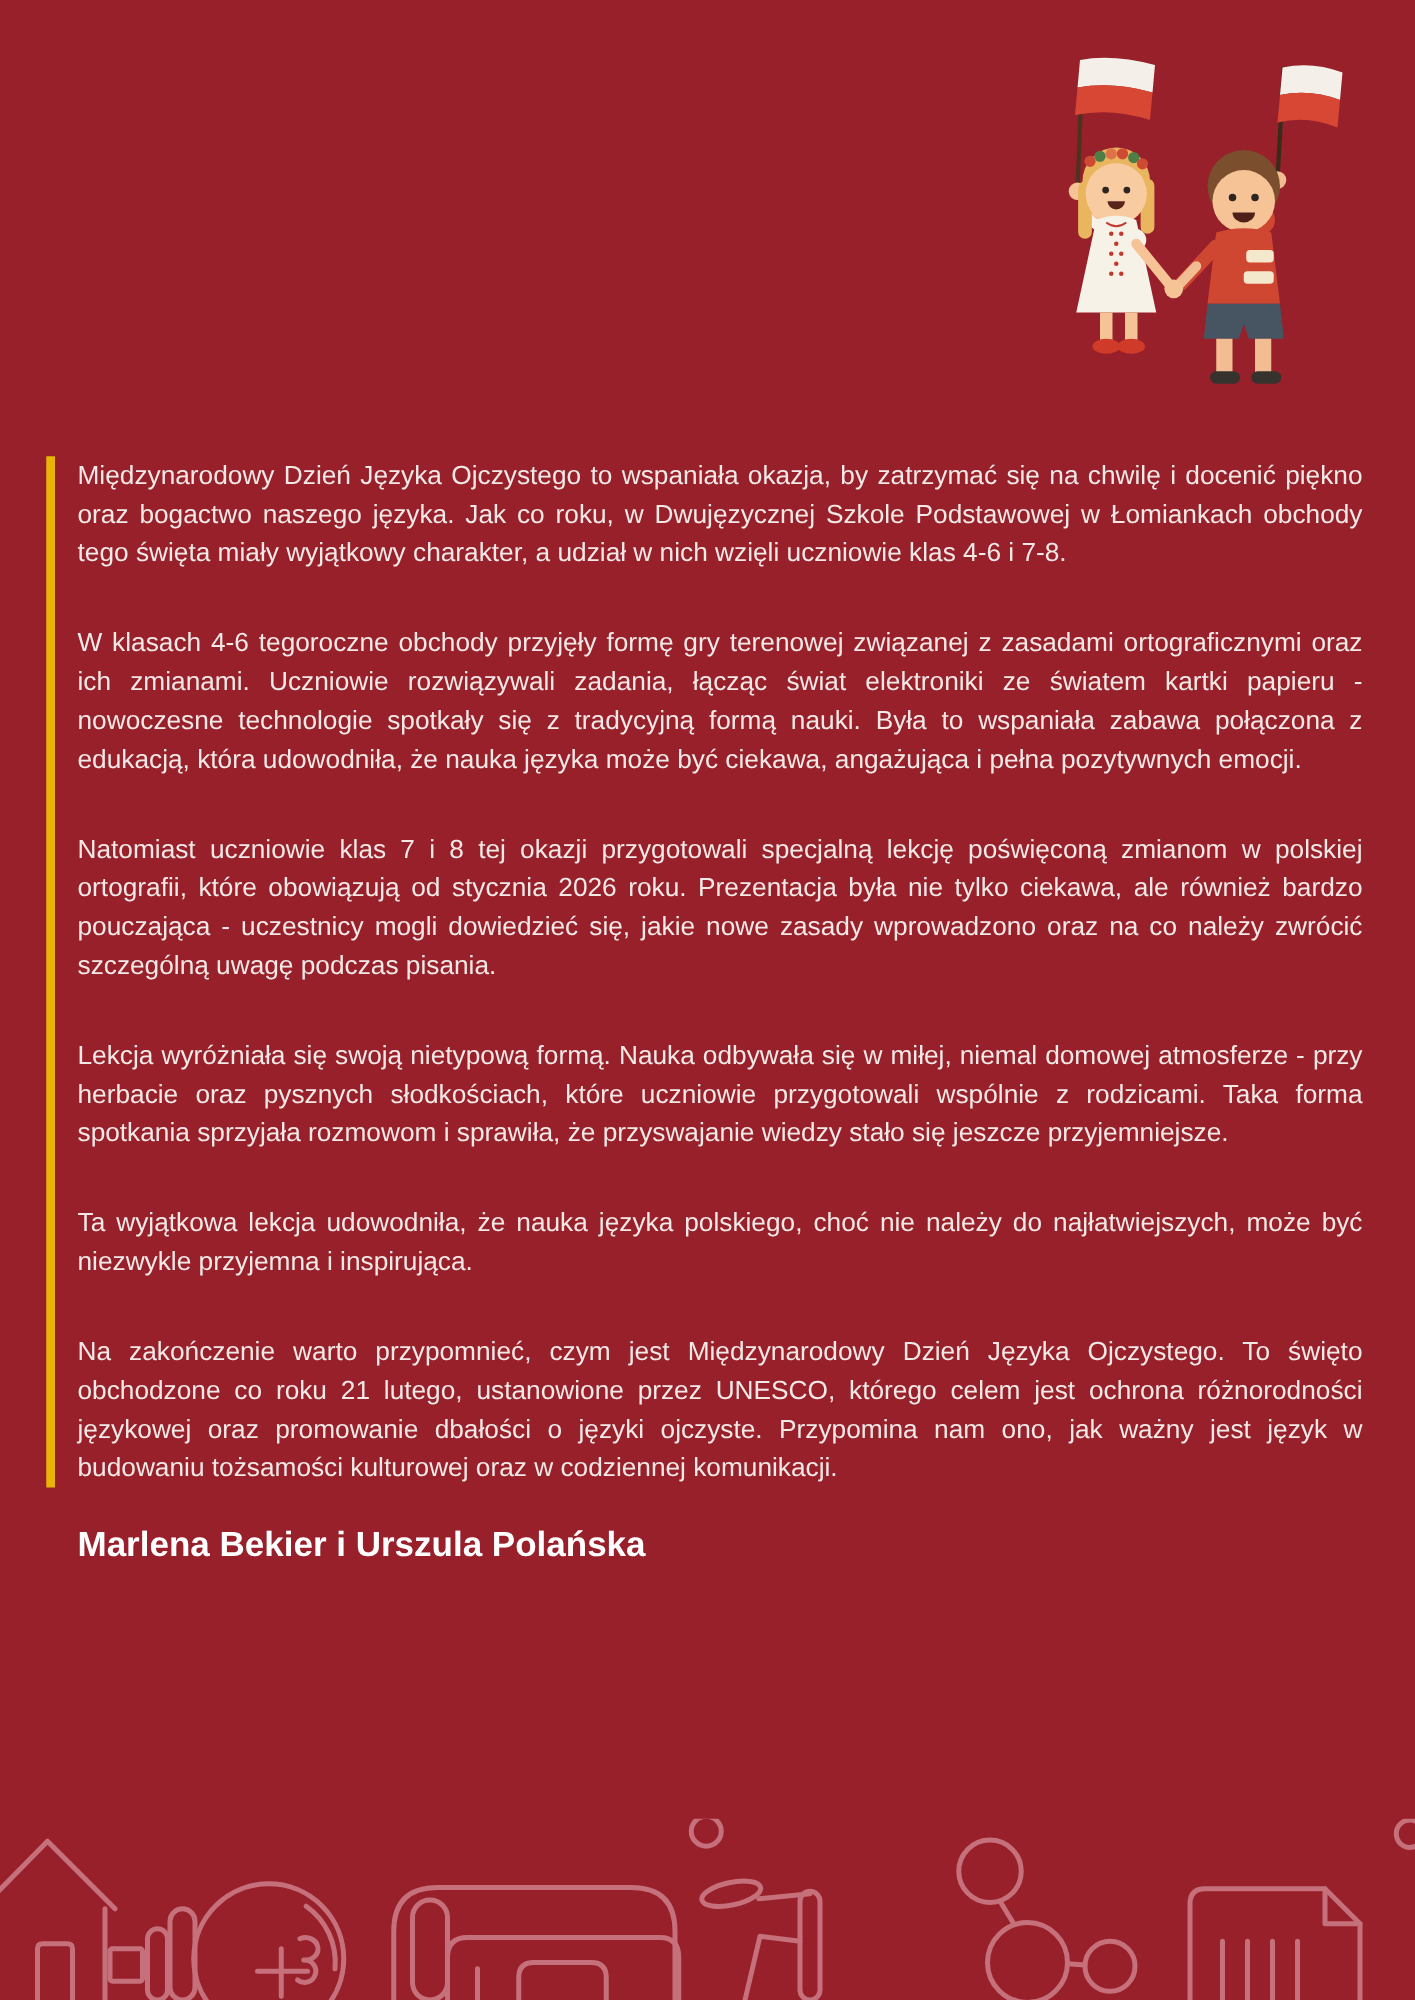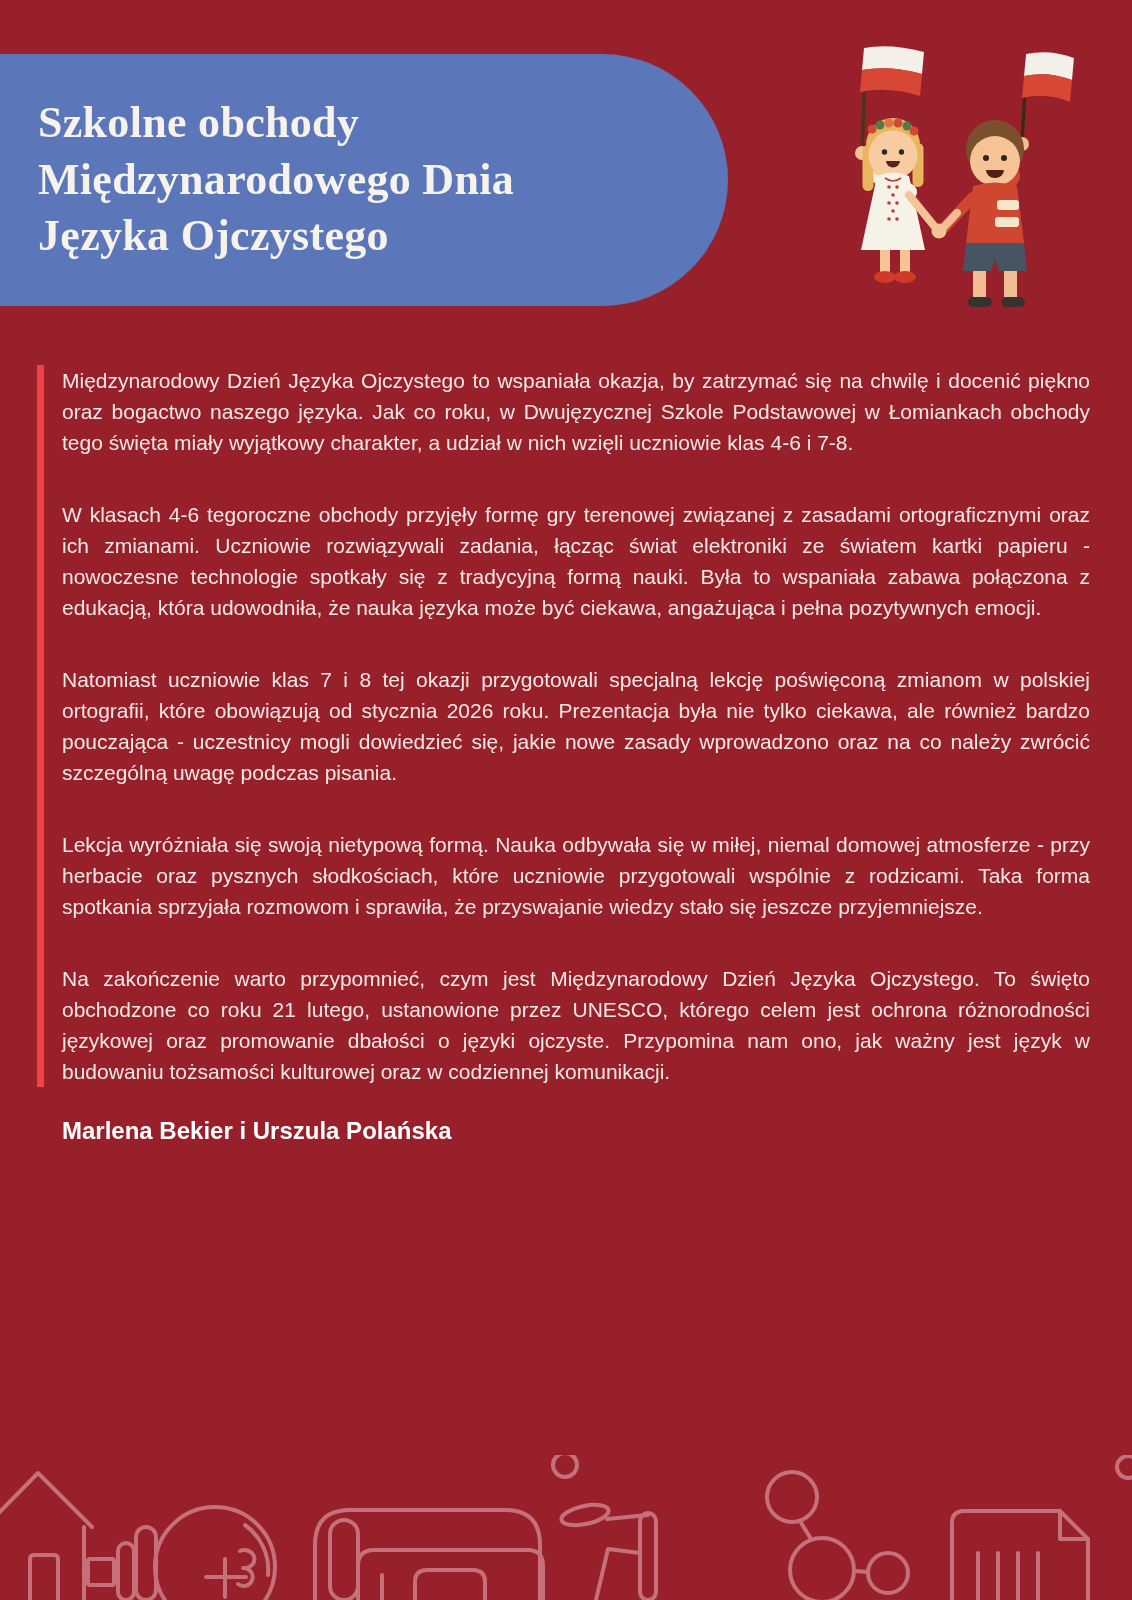--- a/index.html
+++ b/index.html
@@ -46,34 +46,34 @@
   }
 
   
   .content {
     position: absolute;
     left: 37px;
     top: 365px;
     width: 1053px;
   }
   .paragraphs {
-    border-left: 7px solid #ef4444;
+    border-left: 7px solid #eab308;
     padding-left: 18px;
   }
   .paragraphs p {
     margin: 0 0 41px 0;
     font-size: 21px;
     line-height: 31px;
     color: #f2e9e7;
     text-align: justify;
   }
   .paragraphs p:last-child { margin-bottom: 12px; }
   .authors {
     margin: 30px 0 0 25px;
-    font-size: 24px;
+    font-size: 28px;
     font-weight: 700;
     color: #ffffff;
   }
 
   
   .doodles {
     position: absolute;
     left: 0;
     bottom: 0;
     width: 1132px;
@@ -85,27 +85,20 @@
     fill: none;
     stroke-linecap: round;
     stroke-linejoin: round;
   }
 </style>
 </head>
 <body>
 
 <div class="page">
 
-  <div class="banner">
-    <h1 class="title">
-      <span>Szkolne obchody</span>
-      <span>Międzynarodowego Dnia</span>
-      <span>Języka Ojczystego</span>
-    </h1>
-  </div>
 
   <svg class="illustration" viewBox="0 0 230 280" aria-hidden="true">
 
     <g>
       <g>
         <line x1="21" y1="4" x2="17" y2="108" stroke="#4c3320" stroke-width="3.4" stroke-linecap="round"></line>
         <path d="M19,3 Q45,-2 79,7 L77,29 Q45,20 17,25 Z" fill="#f4efe8"></path>
         <path d="M17,25 Q45,20 77,29 L75,51 Q44,41 15,47 Z" fill="#d84733"></path>
       </g>
 
@@ -184,20 +177,21 @@
       <rect x="156" y="252" width="24" height="10" rx="5" fill="#36332f"></rect>
     </g>
   </svg>
 
   <main class="content">
     <div class="paragraphs">
       <p>Międzynarodowy Dzień Języka Ojczystego to wspaniała okazja, by zatrzymać się na chwilę i docenić piękno oraz bogactwo naszego języka. Jak co roku, w Dwujęzycznej Szkole Podstawowej w Łomiankach obchody tego święta miały wyjątkowy charakter, a udział w nich wzięli uczniowie klas 4-6 i 7-8.</p>
       <p>W klasach 4-6 tegoroczne obchody przyjęły formę gry terenowej związanej z zasadami ortograficznymi oraz ich zmianami. Uczniowie rozwiązywali zadania, łącząc świat elektroniki ze światem kartki papieru - nowoczesne technologie spotkały się z tradycyjną formą nauki. Była to wspaniała zabawa połączona z edukacją, która udowodniła, że nauka języka może być ciekawa, angażująca i pełna pozytywnych emocji.</p>
       <p>Natomiast uczniowie klas 7 i 8 tej okazji przygotowali specjalną lekcję poświęconą zmianom w polskiej ortografii, które obowiązują od stycznia 2026 roku. Prezentacja była nie tylko ciekawa, ale również bardzo pouczająca - uczestnicy mogli dowiedzieć się, jakie nowe zasady wprowadzono oraz na co należy zwrócić szczególną uwagę podczas pisania.</p>
       <p>Lekcja wyróżniała się swoją nietypową formą. Nauka odbywała się w miłej, niemal domowej atmosferze - przy herbacie oraz pysznych słodkościach, które uczniowie przygotowali wspólnie z rodzicami. Taka forma spotkania sprzyjała rozmowom i sprawiła, że przyswajanie wiedzy stało się jeszcze przyjemniejsze.</p>
+      <p>Ta wyjątkowa lekcja udowodniła, że nauka języka polskiego, choć nie należy do najłatwiejszych, może być niezwykle przyjemna i inspirująca.</p>
       <p>Na zakończenie warto przypomnieć, czym jest Międzynarodowy Dzień Języka Ojczystego. To święto obchodzone co roku 21 lutego, ustanowione przez UNESCO, którego celem jest ochrona różnorodności językowej oraz promowanie dbałości o języki ojczyste. Przypomina nam ono, jak ważny jest język w budowaniu tożsamości kulturowej oraz w codziennej komunikacji.</p>
     </div>
     <p class="authors">Marlena Bekier i Urszula Polańska</p>
   </main>
 
   <svg class="doodles" viewBox="0 0 1132 145" aria-hidden="true">
     <g>
       <path d="M-15,72 L38,18 L92,72"></path>
       <path d="M-8,72 V145 M84,72 V145"></path>
       <path d="M30,145 V104 Q30,100 34,100 H54 Q58,100 58,104 V145"></path>

